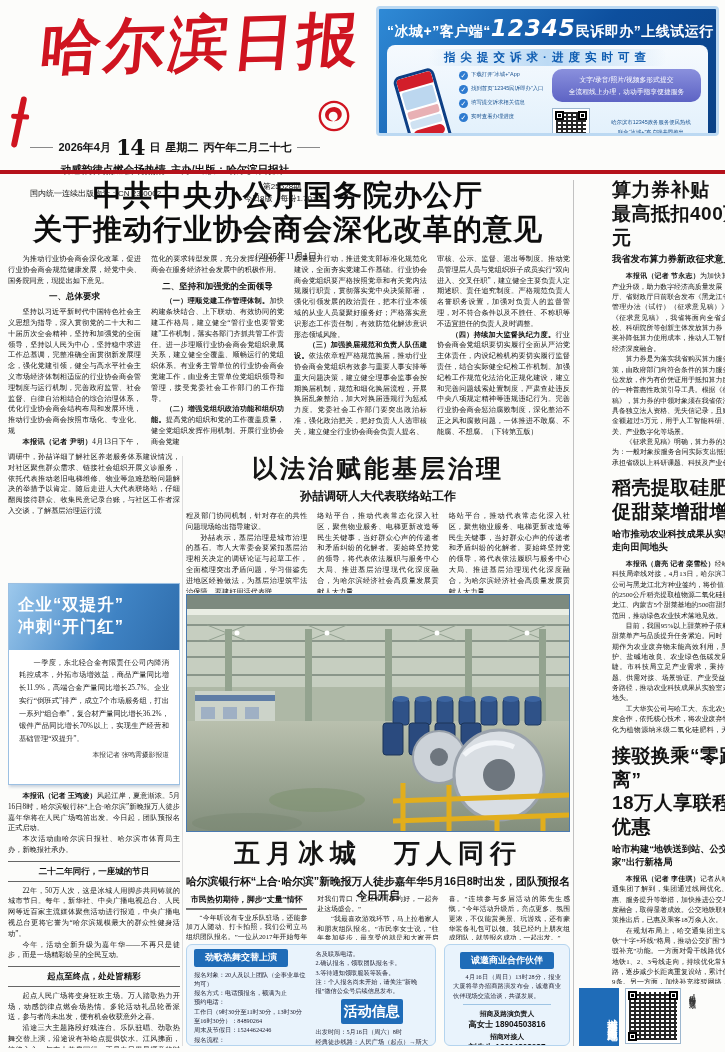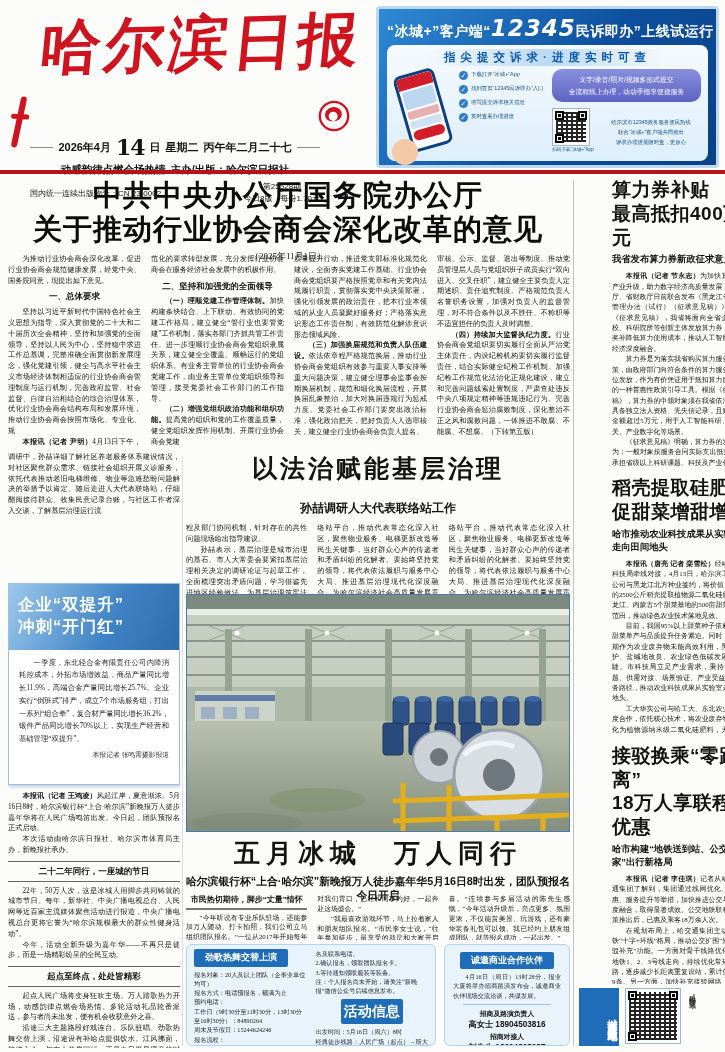--- a/index.html
+++ b/index.html
@@ -21,21 +21,21 @@
   .hline { flex:1; height:1px; background:#8a8a8a; }
   .mdate { font-weight:bold; font-size:11px; white-space:nowrap; }
   .mday { font-size:22px; font-weight:900; font-family:"DejaVu Serif",serif; letter-spacing:-1px; }
   .morg { font-weight:bold; font-size:10.5px; white-space:nowrap; }
   .mrow3 { display:flex; justify-content:space-between; align-items:center; margin-top:4px; }
   .missn { font-size:8px; }
   .missue { text-align:center; font-size:8px; line-height:1.5; }
   .logo { position:absolute; left:318px; top:100px; }
 
   
-  .banner { position:absolute; left:376px; top:6px; width:343px; height:162px;
+  .banner { position:absolute; left:376px; top:6px; width:343px; height:130px;
     background:linear-gradient(130deg,#2f8ad6,#0d4f9e 55%,#0a4186); border:3px solid #bcd9f2;
     border-radius:4px; padding:6px 8px 5px; overflow:hidden; }
   .banner-title { color:#fff; text-align:center; font-weight:900; font-size:14px; white-space:nowrap; letter-spacing:.5px; }
   .banner-num { font-size:23px; font-style:italic; font-family:"DejaVu Sans",sans-serif; letter-spacing:1px; }
   .banner-panel { margin-top:4px; background:linear-gradient(#f6fafe,#ddeefb); border-radius:8px; height:116px; padding:3px 7px; }
   .panel-header { margin:1px auto 3px; width:78%; text-align:center; color:#0d5bb0; font-weight:900;
     letter-spacing:5px; font-size:11.5px; background:linear-gradient(90deg,rgba(173,209,243,0),#bcdaf4,rgba(173,209,243,0));
     border-radius:8px; padding:1px 0; }
   .panel-body { display:flex; gap:7px; }
   .phone-wrap { width:58px; height:90px; position:relative; flex:none; }
@@ -95,21 +95,21 @@
     font-family:"Liberation Sans",sans-serif; }
   .qiye-body { padding:7px 10px 4px; font-size:7.3px; line-height:1.75; color:#222; }
   .qiye-credit { text-align:right; font-size:6.8px; margin-top:3px; color:#333; }
   .lcross { font-weight:bold; text-align:center; font-size:8.5px; padding:3px 0;
     border-top:1px solid #666; border-bottom:1px solid #666; margin:5px 0 4px;
     font-family:"Liberation Sans",sans-serif; }
 
   
   .sunzhe { position:absolute; left:186px; top:452px; width:384px; }
   .sz-h { text-align:center; font-size:25px; font-weight:900; letter-spacing:3px; }
-  .sz-sub { text-align:center; font-size:12px; font-weight:bold; margin-top:15px; font-family:Liberation Serif, serif; }
+  .sz-sub { text-align:center; font-size:12px; font-weight:bold; margin-top:3px; font-family:Liberation Serif, serif; }
   .sz-cols { margin-top:6px; height:82px; overflow:hidden; display:grid; grid-template-columns:repeat(3,1fr);
     column-gap:10px; font-family:"Liberation Serif",serif; font-size:7.2px; line-height:1.5; text-align:justify; }
 
   .photo { position:absolute; left:186px; top:594px; width:384px; height:238px; border:1px solid #4a7ab0; overflow:hidden; }
 
   
   .walk-head { position:absolute; left:186px; top:836px; width:384px; text-align:center; }
   .walk-h { font-size:26px; font-weight:900; letter-spacing:6px; white-space:nowrap; }
   .walk-sub { font-size:10.8px; font-weight:bold; margin-top:4px; }
   .walk-cols { position:absolute; left:186px; top:894px; width:384px; height:46px; overflow:hidden;

